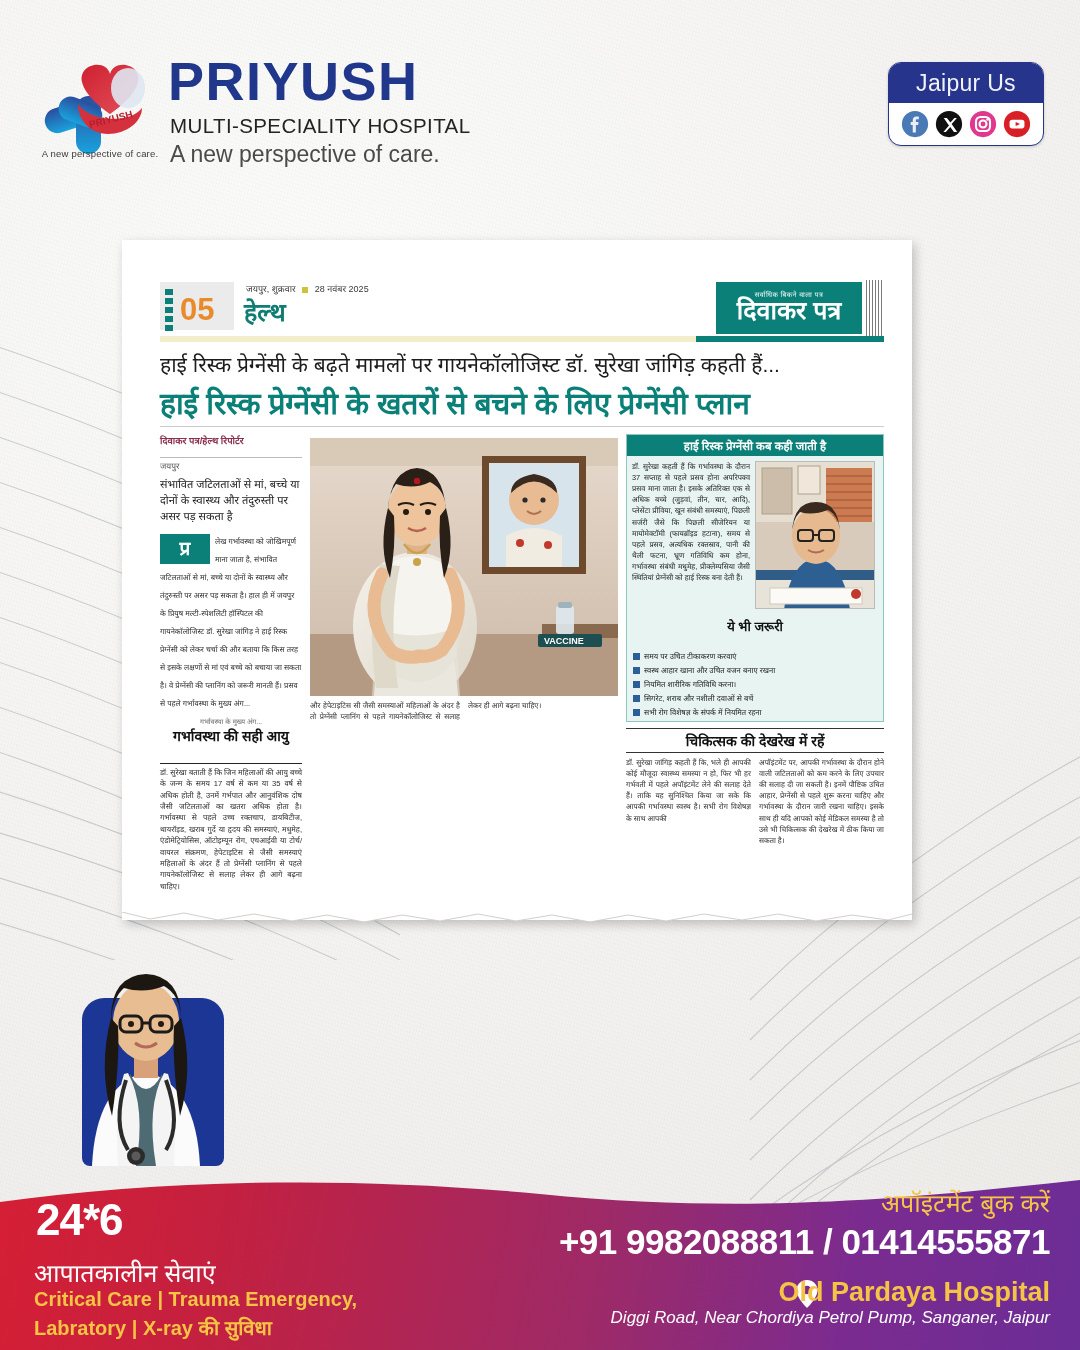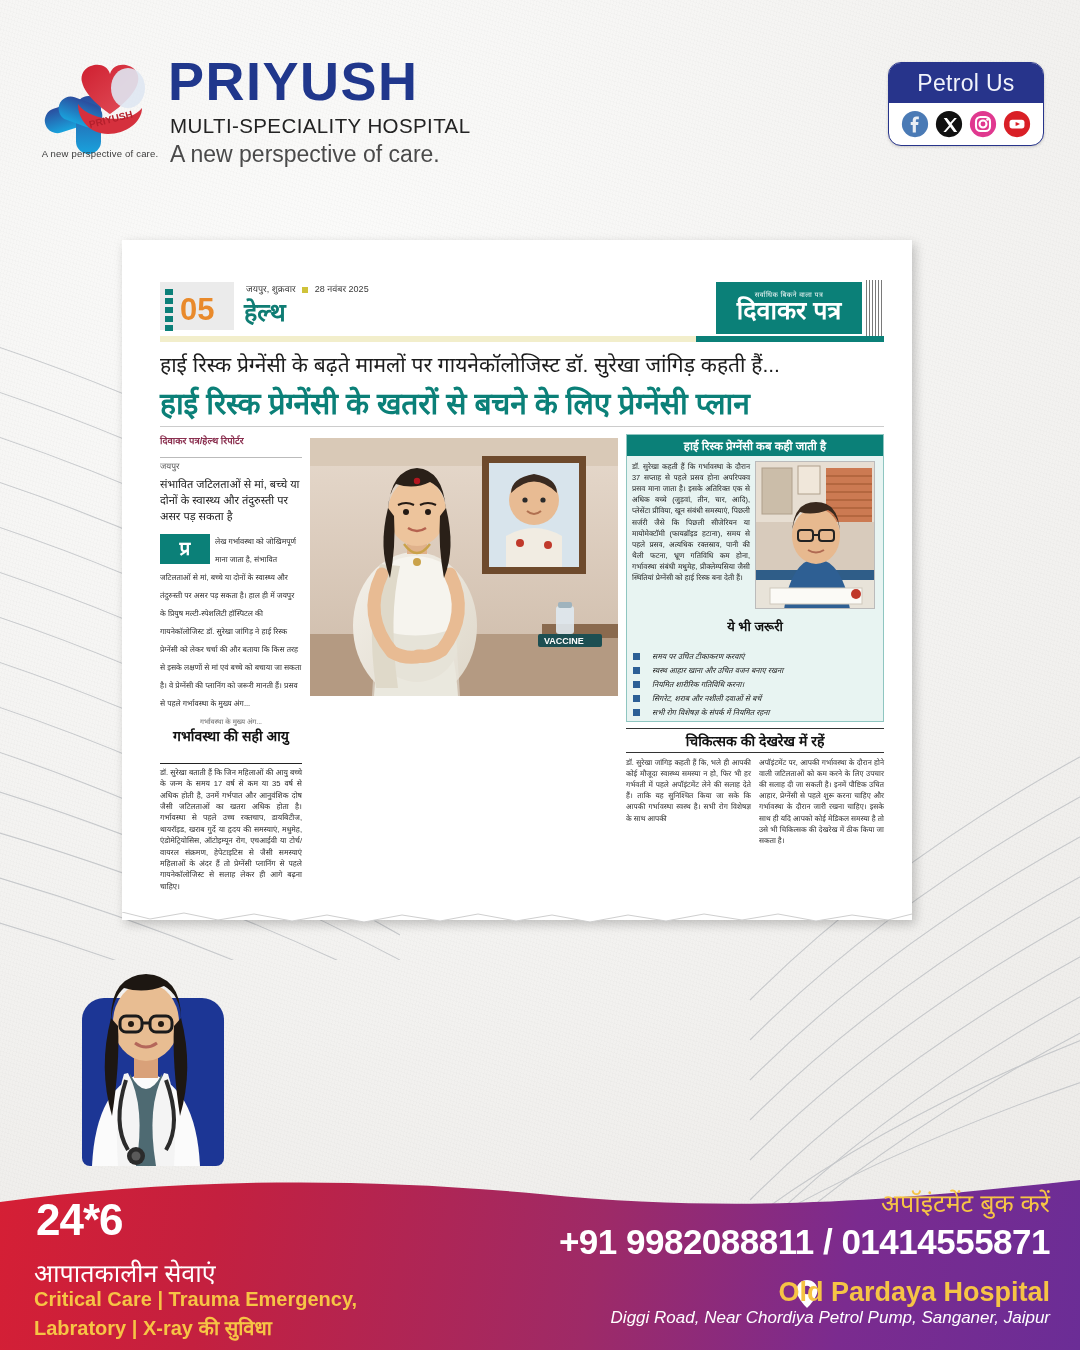--- a/index.html
+++ b/index.html
@@ -139,21 +139,21 @@
   #np-col-right{ position:absolute; left:466px; top:156px; width:258px; }
   #np-box{ border:1px solid #8fc6c1; background:#e8f4f2; }
   #np-box-head{
     background:#0b8078; color:#fff; font-size:11.5px; font-weight:bold;
     text-align:center; padding:3px 0; white-space:nowrap;
   }
   #np-box-body{ display:flex; padding:5px; gap:5px; }
   #np-box-text{ width:118px; font-size:7.4px; line-height:1.5; color:#1d1d1d; text-align:justify; }
   #np-box-photo{ width:120px; height:148px; position:relative; overflow:hidden; border:1px solid #bbb; }
   #np-box-sub{ font-size:13px; font-weight:bold; text-align:center; color:#111; margin:3px 0 16px; }
-  .np-bullet-row{ display:flex; gap:12px; margin:0 6px 3px 6px;font-style:italic; }
+  .np-bullet-row{ display:flex; gap:4px; margin:0 6px 3px 6px; }
   .np-bullet-sq{ width:7px; height:7px; background:#2c5f96; flex:none; margin-top:2px; }
   .np-bullet-tx{ font-size:7.6px; line-height:1.45; color:#1a1a1a; }
   #np-doc-head{
     font-size:14px; font-weight:bold; text-align:center; color:#111;
     border-top:1px solid #333; border-bottom:1px solid #333; padding:2px 0; margin-top:6px;
   }
   #np-bottom-two{ display:flex; gap:8px; margin-top:4px; }
   .np-bottom-col{ width:125px; font-size:7.4px; line-height:1.5; text-align:justify; color:#2b2b2b; }
 
   
@@ -256,21 +256,21 @@
       <text x="52" y="76" font-family="'Liberation Sans',sans-serif" font-size="10" font-weight="bold" fill="#b5202c" transform="rotate(-14 52 76)">PRIYUSH</text>
     </svg>
   </div>
   <div id="logo-tag">A new perspective of care.</div>
 
   <div id="brand-name">PRIYUSH</div>
   <div id="brand-sub">MULTI-SPECIALITY HOSPITAL</div>
   <div id="brand-tagline">A new perspective of care.</div>
 
   <div id="follow-pill">
-    <div id="follow-label">Petrol Us</div>
+    <div id="follow-label">Jaipur Us</div>
     <div id="follow-icons">
       <svg class="soc" viewBox="0 0 32 32">
         <circle cx="16" cy="16" r="15" fill="#4a7ab5"></circle>
         <path d="M18.4,10.6h2V7.4h-2.8c-2.6,0-4.2,1.6-4.2,4.3v2.1h-2.3v3.3h2.3v8.5h3.6v-8.5h2.6l0.4-3.3h-3v-1.7C17,11.1,17.4,10.6,18.4,10.6z" fill="#e9eef5"></path>
       </svg>
       <svg class="soc" viewBox="0 0 32 32">
         <circle cx="16" cy="16" r="15" fill="#111"></circle>
         <path d="M10,9h3.6l4,5.3L22.2,9H25l-6,6.9L25.4,25h-3.7l-4.3-5.7L12.4,25H9.6l6.4-7.3L10,9z" fill="#fff"></path>
       </svg>
       <svg class="soc" viewBox="0 0 32 32">
@@ -393,20 +393,24 @@
           <circle cx="96" cy="74" r="3" fill="#241a14"></circle>
             <circle cx="118" cy="74" r="3" fill="#241a14"></circle>
           <path d="M88,67 Q96,63 104,67" stroke="#241a14" stroke-width="2" fill="none"></path>
           <path d="M110,67 Q118,63 126,67" stroke="#241a14" stroke-width="2" fill="none"></path>
           <circle cx="107" cy="43" r="3.2" fill="#b4161f"></circle>
           <path d="M98,90 Q107,96 116,90" stroke="#b5624f" stroke-width="2.4" fill="none"></path>
 
           <path d="M94,106 Q107,124 120,106" stroke="#caa24a" stroke-width="2.4" fill="none"></path>
           <circle cx="107" cy="124" r="4" fill="#caa24a"></circle>
         </svg>
+      </div>
+      <div id="np-photo-cap">
+        <span>और हेपेटाइटिस सी जैसी समस्याओं महिलाओं के अंदर है तो प्रेग्नेंसी प्लानिंग से</span>
+        <span>पहले गायनेकॉलोजिस्ट से सलाह लेकर ही आगे बढ़ना चाहिए।</span>
       </div>
     </div>
 
     <div id="np-col-right">
       <div id="np-box">
         <div id="np-box-head">हाई रिस्क प्रेग्नेंसी कब कही जाती है</div>
         <div id="np-box-body">
           <div id="np-box-text">डॉ. सुरेखा कहती हैं कि गर्भावस्था के दौरान 37 सप्ताह से पहले प्रसव होना अपरिपक्व प्रसव माना जाता है। इसके अतिरिक्त एक से अधिक बच्चे (जुड़वां, तीन, चार, आदि), प्लेसेंटा प्रीविया, खून संबंधी समस्याएं, पिछली सर्जरी जैसे कि पिछली सीजेरियन या मायोमेक्टॉमी (फायब्रॉइड हटाना), समय से पहले प्रसव, अत्यधिक रक्तस्राव, पानी की थैली फटना, भ्रूण गतिविधि कम होना, गर्भावस्था संबंधी मधुमेह, प्रीक्लेम्पसिया जैसी स्थितियां प्रेग्नेंसी को हाई रिस्क बना देती हैं।</div>
           <div id="np-box-photo">
             <svg width="120" height="148" viewBox="0 0 120 148">

